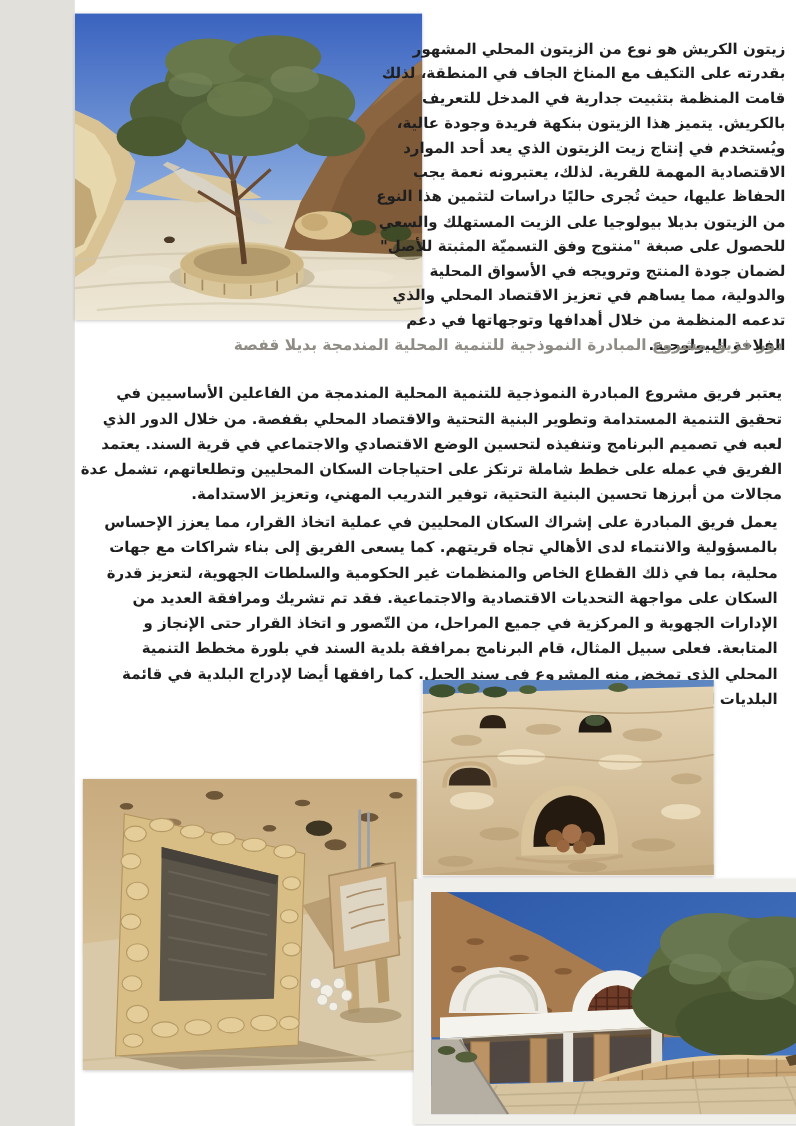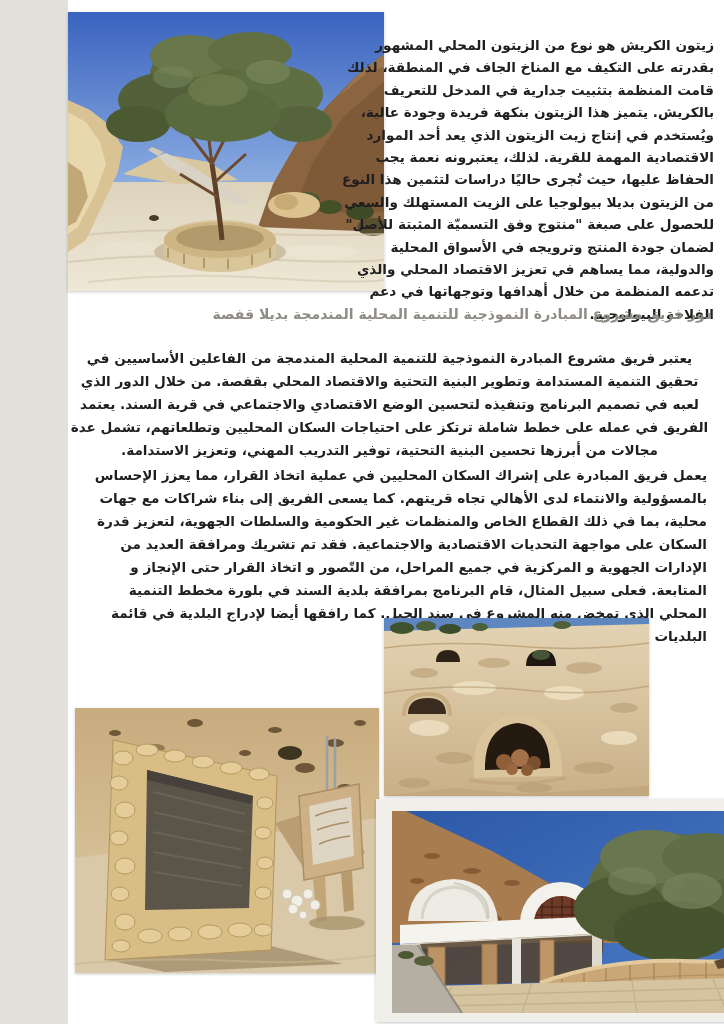--- a/index.html
+++ b/index.html
@@ -22,21 +22,21 @@
     line-height:22.4px;
     position:absolute;
   }
   #intro-text{top:34px;right:10px;width:378px;}
   #section-heading{
     top:303px;right:12px;left:120px;
     color:#8f8c85;
     font-size:14px;
     line-height:22px;
   }
-  #para-a{top:347px;right:13px;left:0;line-height:23px;text-align:center;}
+  #para-a{top:347px;right:13px;left:0;line-height:23px;}
   #para-b{top:464px;right:17px;left:13px;line-height:23px;}
   #photo-road{left:0;top:12px;width:316px;height:279px;}
   #photo-caves{left:316px;top:618px;width:265px;height:178px;}
   #photo-monument{left:7px;top:708px;width:304px;height:265px;}
   #photo-pavilion-frame{
     position:absolute;left:308px;top:799px;width:404px;height:223px;
     background:#f1efe9;
     box-sizing:border-box;
     padding:12px 9px 9px 16px;
     box-shadow:0 1px 3px rgba(0,0,0,.22);

